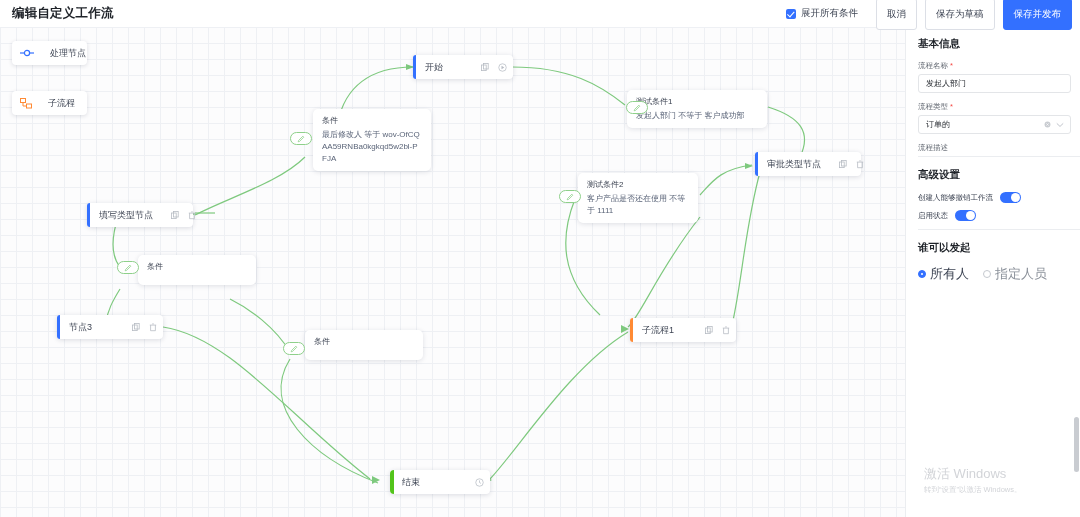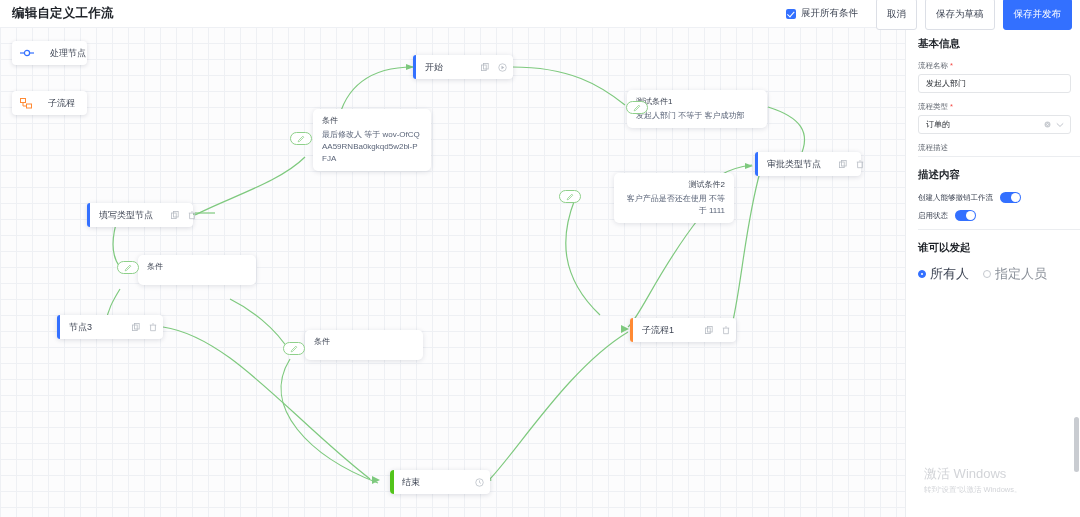--- a/index.html
+++ b/index.html
@@ -329,21 +329,21 @@
     <div class="cond" style="left:627px; top:63px; width:140px;">
       <div class="cond-t">测试条件1</div>
       <div class="cond-d">发起人部门 不等于 客户成功部</div>
     </div>
     <div class="pencil" style="left:626px; top:74px;">
       <svg class="ic" width="8" height="8" viewBox="0 0 10 10">
         <path d="M1.5 8.5 L2 6.8 L7.3 1.5 L8.5 2.7 L3.2 8 Z" fill="none" stroke="#8ed08a" stroke-width="1"></path>
       </svg>
     </div>
 
-    <div class="cond" style="left:614px; top:146px; width:120px;text-align:right;">
+    <div class="cond" style="left:578px; top:146px; width:120px;">
       <div class="cond-t">测试条件2</div>
       <div class="cond-d">客户产品是否还在使用 不等于 1111</div>
     </div>
     <div class="pencil" style="left:559px; top:163px;">
       <svg class="ic" width="8" height="8" viewBox="0 0 10 10">
         <path d="M1.5 8.5 L2 6.8 L7.3 1.5 L8.5 2.7 L3.2 8 Z" fill="none" stroke="#8ed08a" stroke-width="1"></path>
       </svg>
     </div>
 
     <div class="cond" style="left:138px; top:228px; width:118px; height:30px;">
@@ -389,21 +389,21 @@
         <svg class="ic" width="8" height="6" viewBox="0 0 10 7">
           <path d="M1 1.5 L5 5.3 L9 1.5" fill="none" stroke="#b7bcc4" stroke-width="1.1"></path>
         </svg>
       </span>
     </div>
 
     <div class="fld-label">流程描述</div>
 
     <div class="divider"></div>
 
-    <div class="sec-title">描述内容</div>
+    <div class="sec-title">高级设置</div>
 
     <div class="row-toggle">
       <span class="tg-label">创建人能够撤销工作流</span>
       <span class="toggle"></span>
     </div>
     <div class="row-toggle">
       <span class="tg-label">启用状态</span>
       <span class="toggle"></span>
     </div>
 

